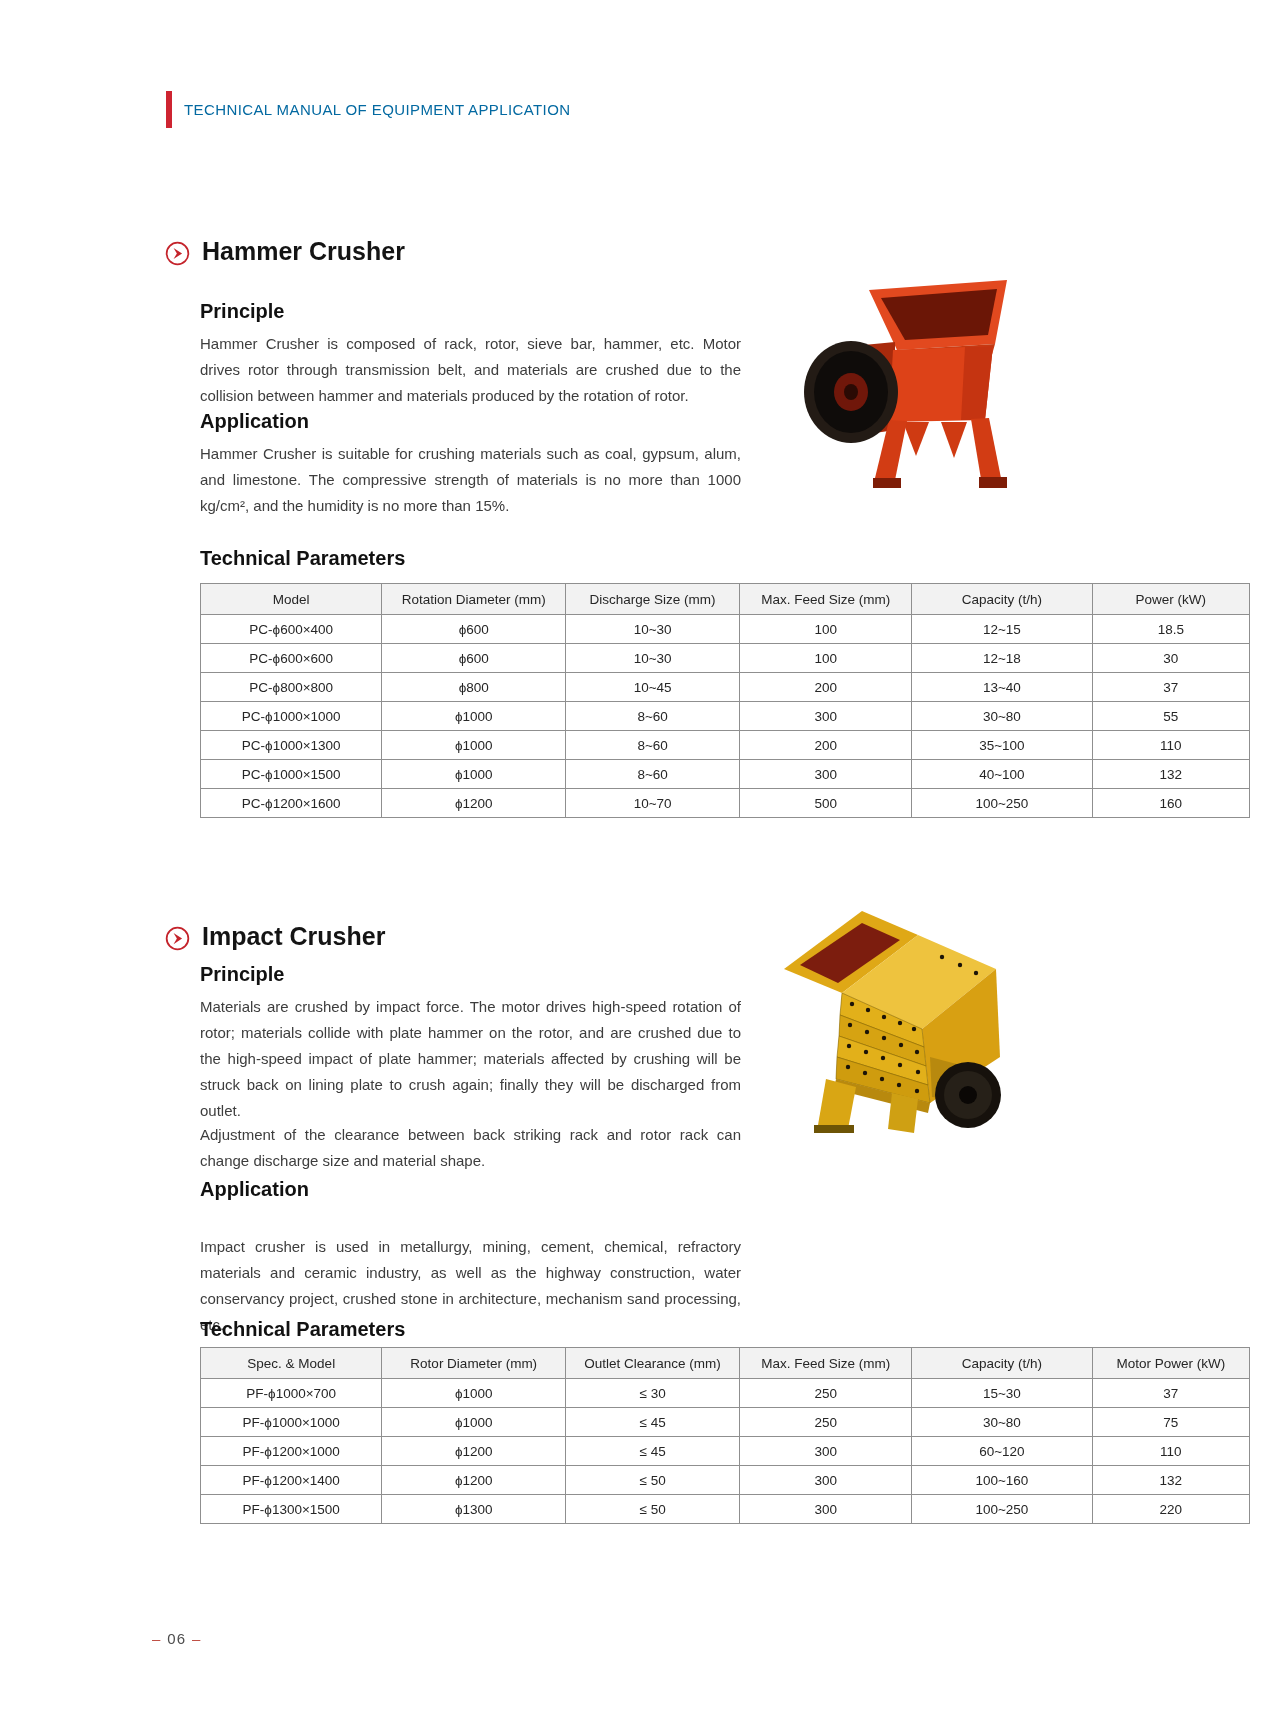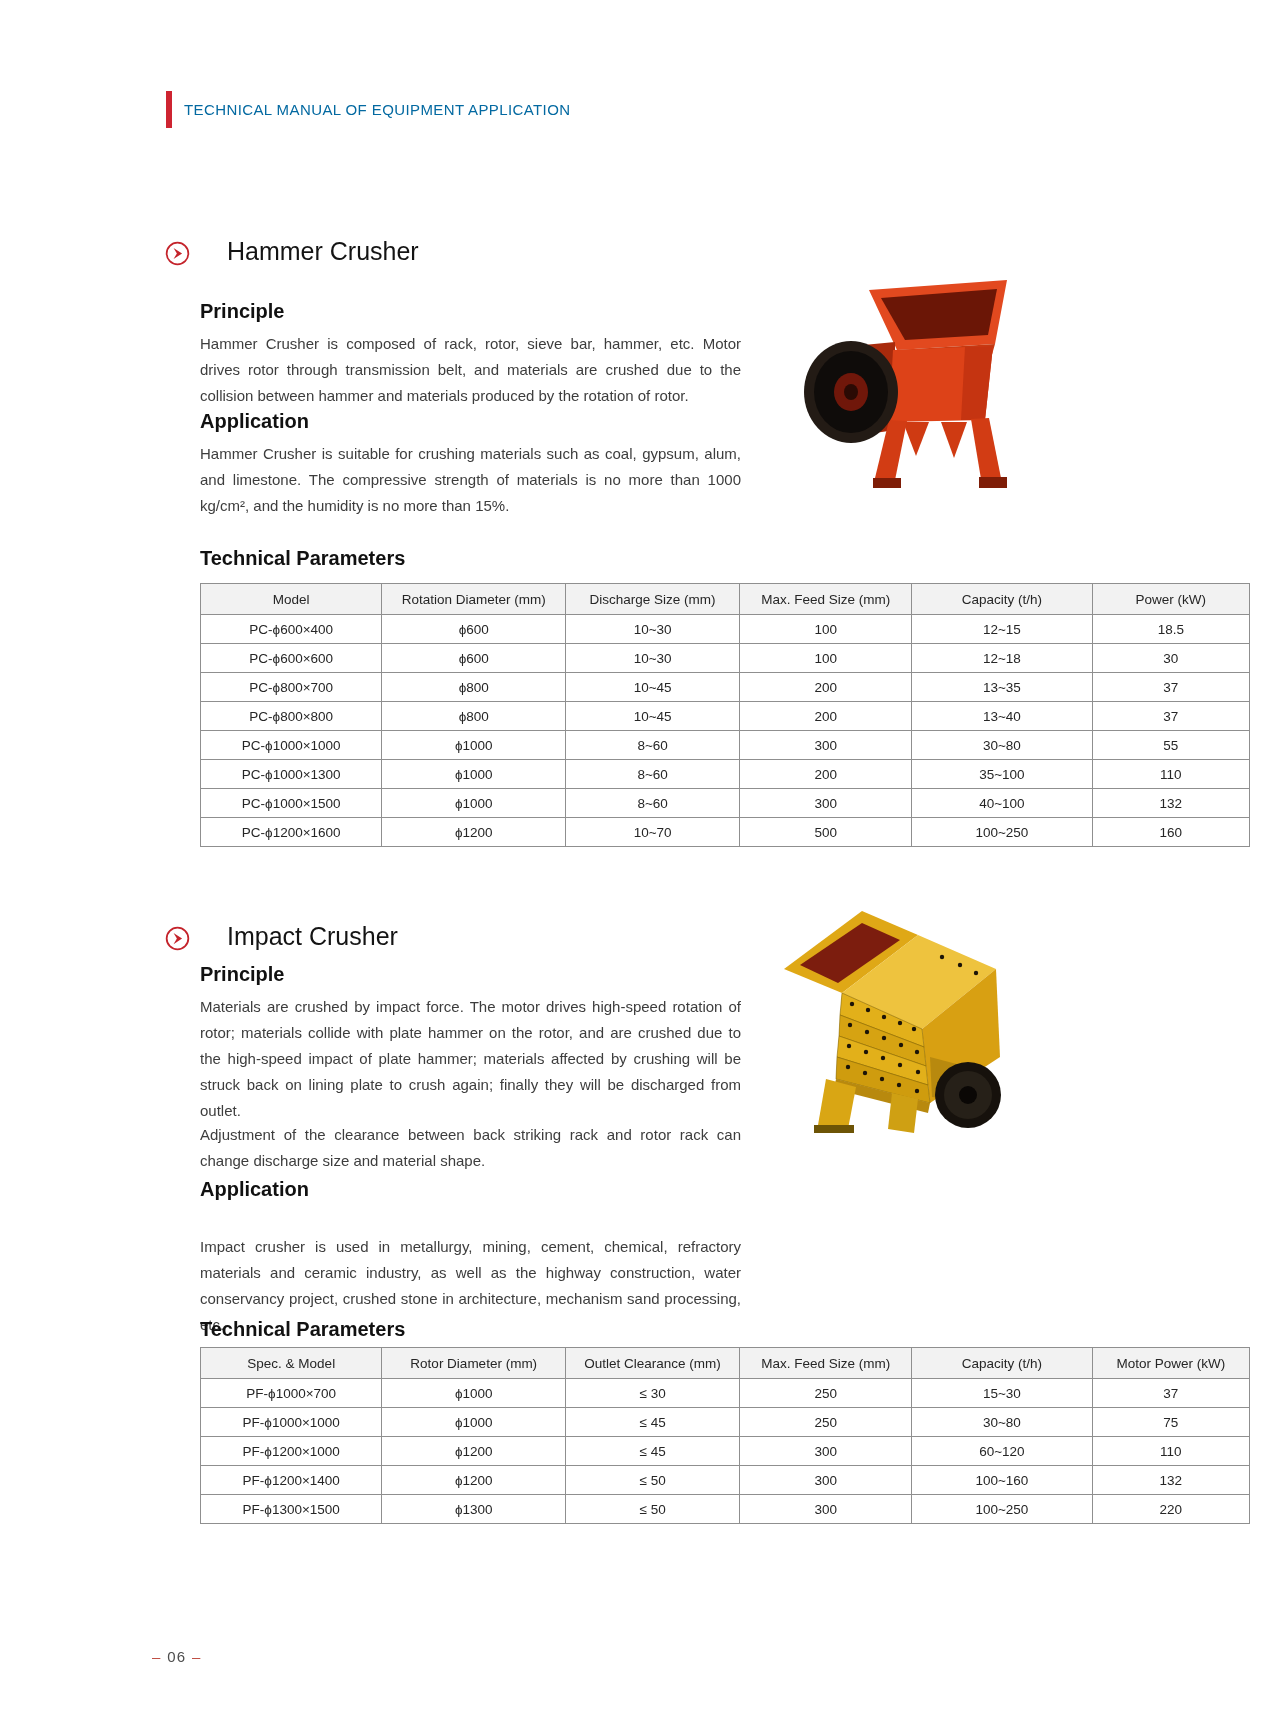--- a/index.html
+++ b/index.html
@@ -11,21 +11,21 @@
     color:#3b3b3b;
   }
   .abs { position:absolute; }
 
   
   .accent-bar { left:166px; top:91px; width:6px; height:37px; background:#ce2431; }
   .header-title { left:184px; top:101px; font-size:15px; letter-spacing:0.4px; color:#0369a1; }
 
   
   .section-icon { width:25px; height:25px; }
-  .section-title { font-size:25px; font-weight:normal; color:#141414;margin-left:25px; }
+  .section-title { font-size:25px; font-weight:bold; color:#141414; }
 
   .sub-heading { font-size:20px; font-weight:bold; color:#111111; }
 
   .para {
     width:541px; font-size:15px; line-height:26px;
     text-align:justify; color:#3d3d3d;
   }
 
   
   table.params {
@@ -39,21 +39,21 @@
   table.params th { background:#f2f2f2; height:31px; font-size:13.5px; }
   table.params td { height:29px; font-size:13.5px; background:#ffffff; }
   table.params th:nth-child(1){width:17.3%}
   table.params th:nth-child(2){width:17.5%}
   table.params th:nth-child(3){width:16.6%}
   table.params th:nth-child(4){width:16.4%}
   table.params th:nth-child(5){width:17.2%}
   table.params th:nth-child(6){width:15.0%}
 
   
-  .footer { left:152px; top:1630px; font-size:15px; color:#4d4d4d; letter-spacing:1px;margin-top:18px; }
+  .footer { left:152px; top:1630px; font-size:15px; color:#4d4d4d; letter-spacing:1px; }
   .footer .dash { color:#c05046; }
   .footer .num { padding:0 6px; }
 </style>
 </head>
 <body>
 
 <div class="page">
 
   <div class="abs accent-bar"></div>
   <div class="abs header-title">TECHNICAL MANUAL OF EQUIPMENT APPLICATION</div>
@@ -120,28 +120,20 @@
           <td>12~15</td>
           <td>18.5</td>
         </tr>
         <tr>
           <td>PC-ϕ600×600</td>
           <td>ϕ600</td>
           <td>10~30</td>
           <td>100</td>
           <td>12~18</td>
           <td>30</td>
-        </tr>
-        <tr>
-          <td>PC-ϕ800×700</td>
-          <td>ϕ800</td>
-          <td>10~45</td>
-          <td>200</td>
-          <td>13~35</td>
-          <td>37</td>
         </tr>
         <tr>
           <td>PC-ϕ800×800</td>
           <td>ϕ800</td>
           <td>10~45</td>
           <td>200</td>
           <td>13~40</td>
           <td>37</td>
         </tr>
         <tr>

